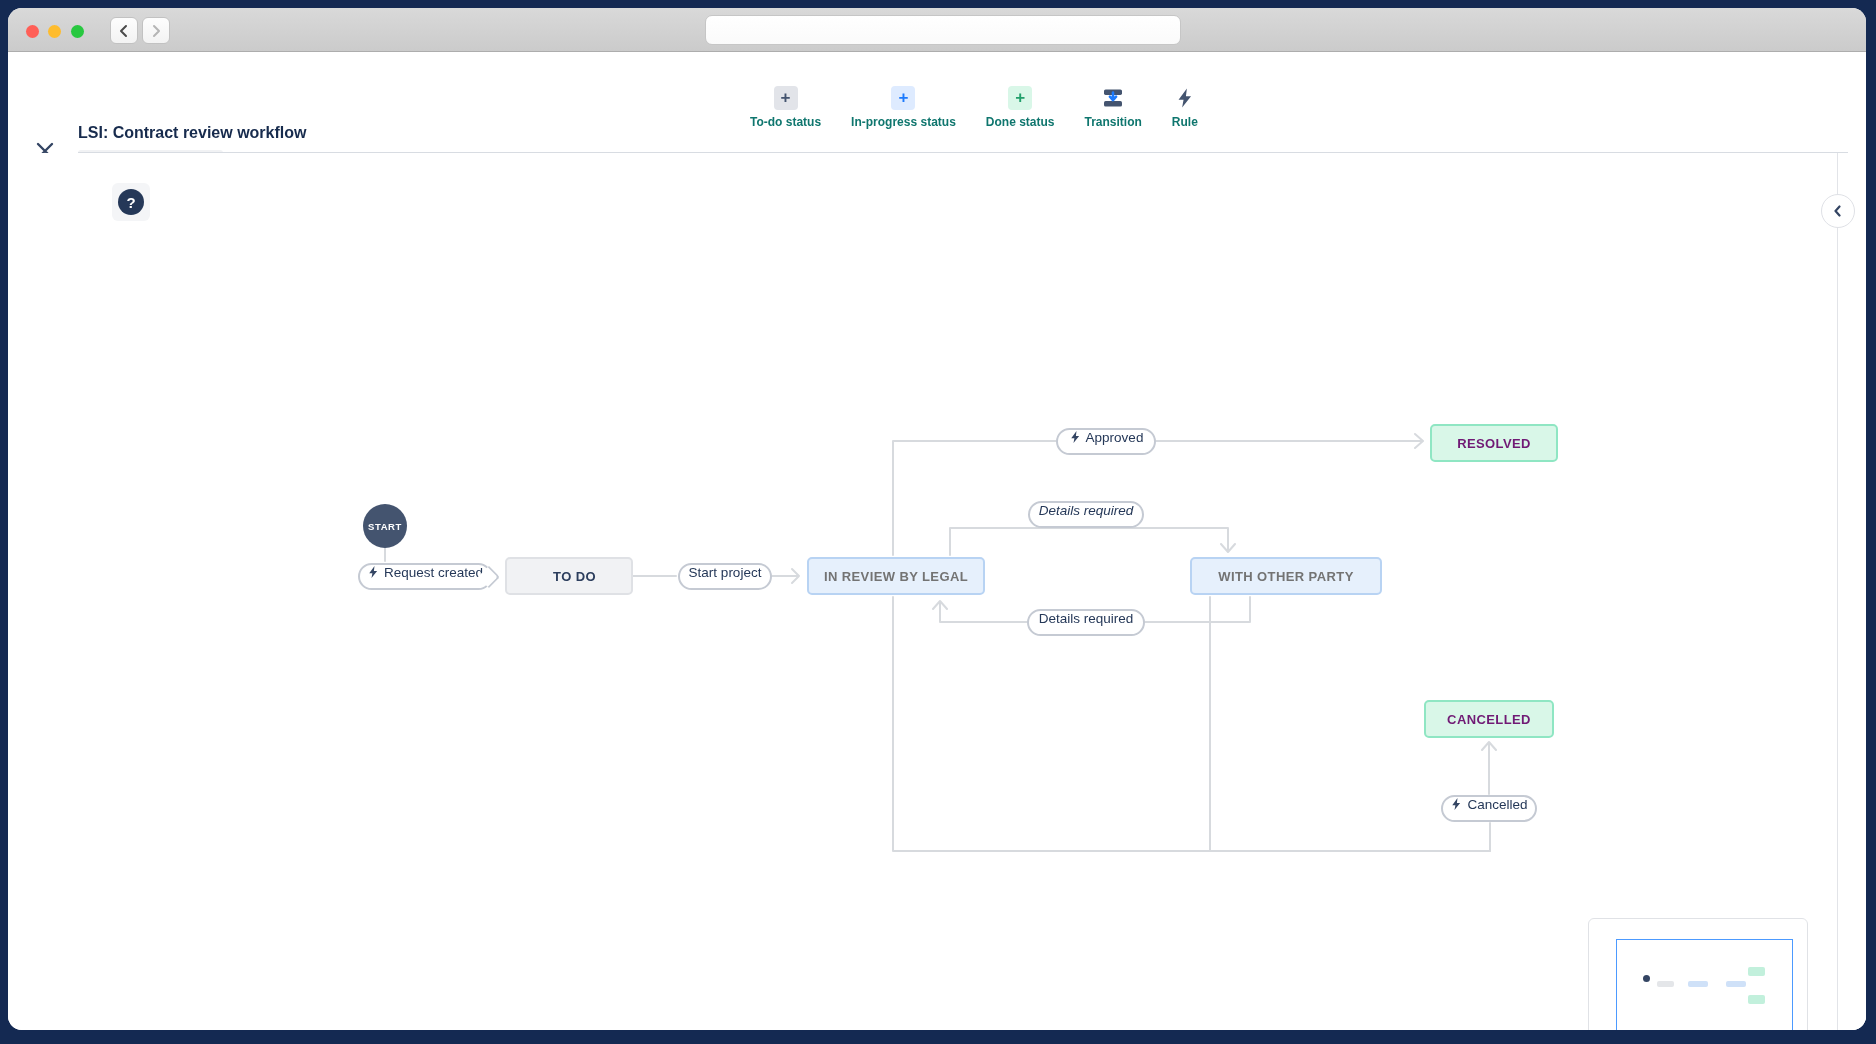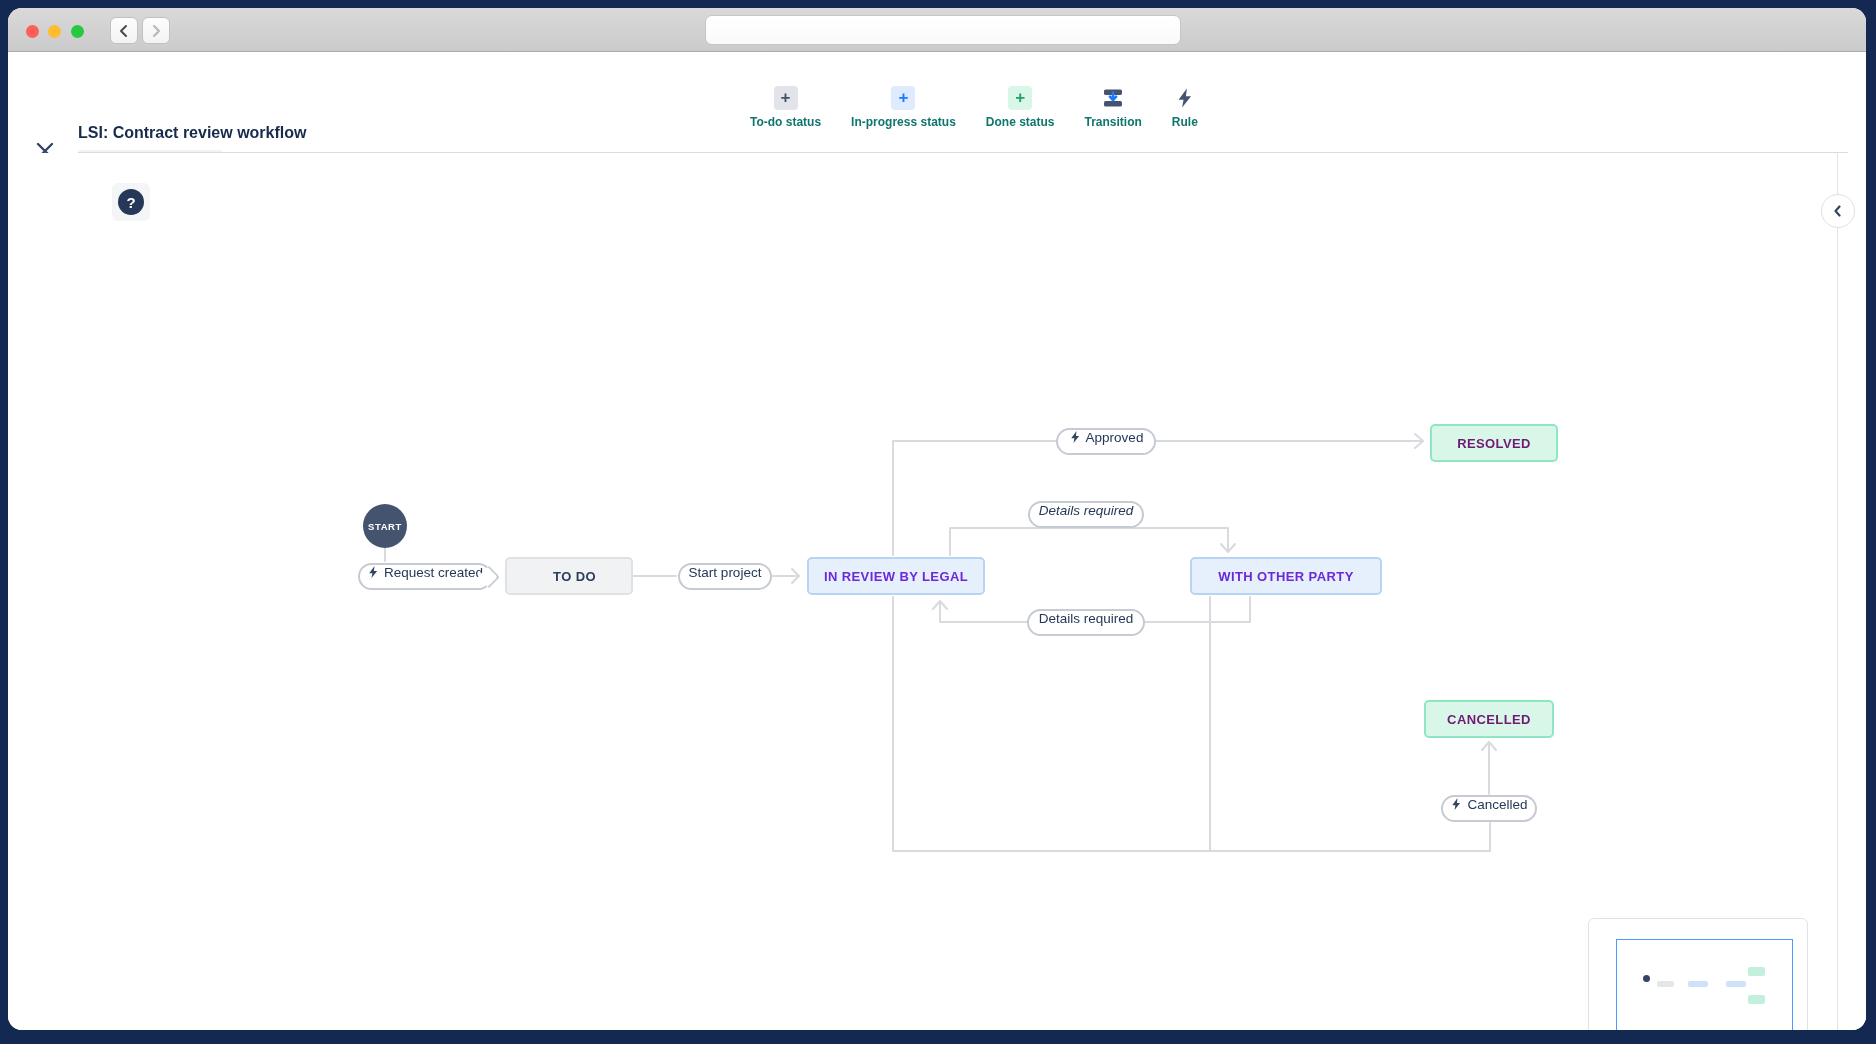--- a/index.html
+++ b/index.html
@@ -83,21 +83,21 @@
     left:355px; top:351px; width:44px; height:44px; border-radius:50%;
     background:#44546f; color:#fff; font-size:9.5px; font-weight:bold; letter-spacing:.6px;
     display:flex; align-items:center; justify-content:center; cursor:pointer;
   }
   .status {
     height:38px; border-radius:5px; border:2px solid; cursor:pointer;
     display:flex; align-items:center; justify-content:center;
     font-size:13px; font-weight:bold; letter-spacing:.4px; white-space:nowrap;
   }
   .st-todo { background:#f1f2f4; border-color:#dfe1e5; color:#2c3e5d;padding-left:11px; }
-  .st-inprogress { background:#e6f0fc; border-color:#b8d3f3; color:#6d28d9; }
+  .st-inprogress { background:#e6f0fc; border-color:#b8d3f3; color:#737373; }
   .st-done { background:#d9f7e8; border-color:#8fe6c3; color:#701a75; }
   .pill {
     height:27px; background:#fff; border:2px solid #c5cad3; border-radius:14px; cursor:pointer;
     display:flex; justify-content:center; gap:5px;
     font-size:13.5px; color:#253858; white-space:nowrap;
   }
   .pill-tip::after {
     content:""; position:absolute; right:-7px; top:50%; width:14px; height:14px;
     background:#fff; border-top:2px solid #c5cad3; border-right:2px solid #c5cad3;
     transform:translateY(-50%) rotate(45deg); border-top-right-radius:4px;

